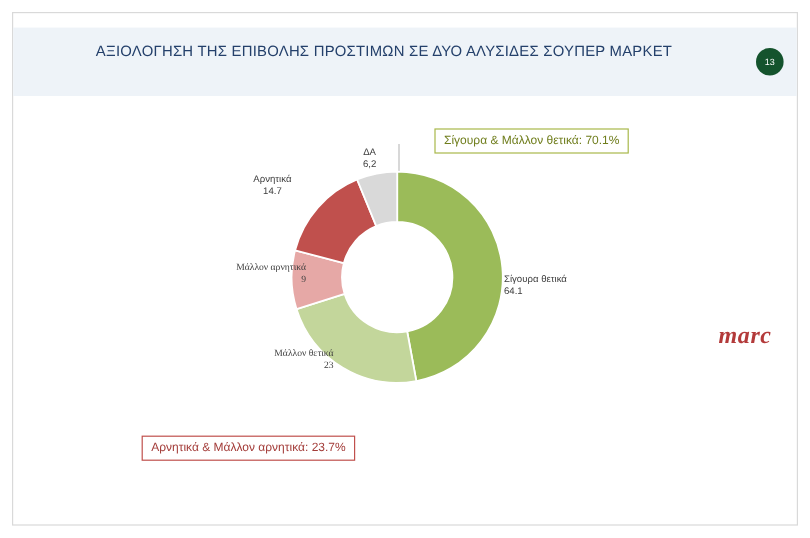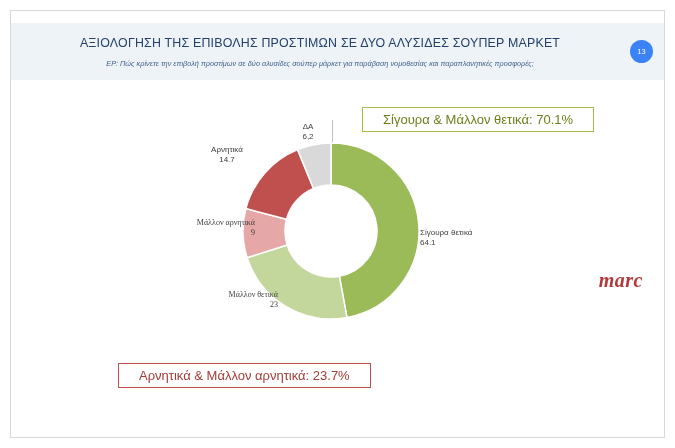--- a/index.html
+++ b/index.html
@@ -63,21 +63,21 @@
     font-style: italic;
     white-space: nowrap;
   }
   #slide-number-badge {
     position: absolute;
     right: 22px;
     top: 40px;
     width: 23px;
     height: 23px;
     border-radius: 50%;
-    background: #3b82f6;
+    background: #14532d;
     color: #ffffff;
     font-size: 7.5px;
     display: flex;
     align-items: center;
     justify-content: center;
   }
   
   #donut-wrap {
     position: absolute;
     left: 236px;
@@ -86,22 +86,22 @@
     height: 190px;
   }
   #donut-svg {
     display: block;
   }
   
   .callout {
     position: absolute;
     border: 1px solid;
     background: #ffffff;
-    font-size: 13px;
-    padding: 4px 20px;
+    font-size: 10px;
+    padding: 4px 7px;
     box-sizing: border-box;
     white-space: nowrap;
   }
   #callout-positive {
     left: 362px;
     top: 107px;
     border-color: #a8b84a;
     color: #6f7d1c;
   }
   #callout-negative {
@@ -147,21 +147,20 @@
 </head>
 <body>
 
 <div id="slide">
 
   <div id="slide-border"></div>
 
   <div id="header-band"></div>
 
   <div id="chart-title">ΑΞΙΟΛΟΓΗΣΗ ΤΗΣ ΕΠΙΒΟΛΗΣ ΠΡΟΣΤΙΜΩΝ ΣΕ ΔΥΟ ΑΛΥΣΙΔΕΣ ΣΟΥΠΕΡ ΜΑΡΚΕΤ</div>
-  <div id="chart-subtitle">ΕΡ: Πώς κρίνετε την επιβολή προστίμων σε δύο αλυσίδες σούπερ μάρκετ για παράβαση νομοθεσίας και παραπλανητικές προσφορές;</div>
 
   <div id="slide-number-badge">13</div>
 
   <div class="callout" id="callout-positive">Σίγουρα &amp; Μάλλον θετικά: 70.1%</div>
   <div class="callout" id="callout-negative">Αρνητικά &amp; Μάλλον αρνητικά: 23.7%</div>
 
   <div class="leader" style="left:332px; top:120px; width:1px; height:30px;"></div>
 
   <div id="donut-wrap">
     <svg id="donut-svg" width="190" height="190" viewBox="0 0 190 190">

